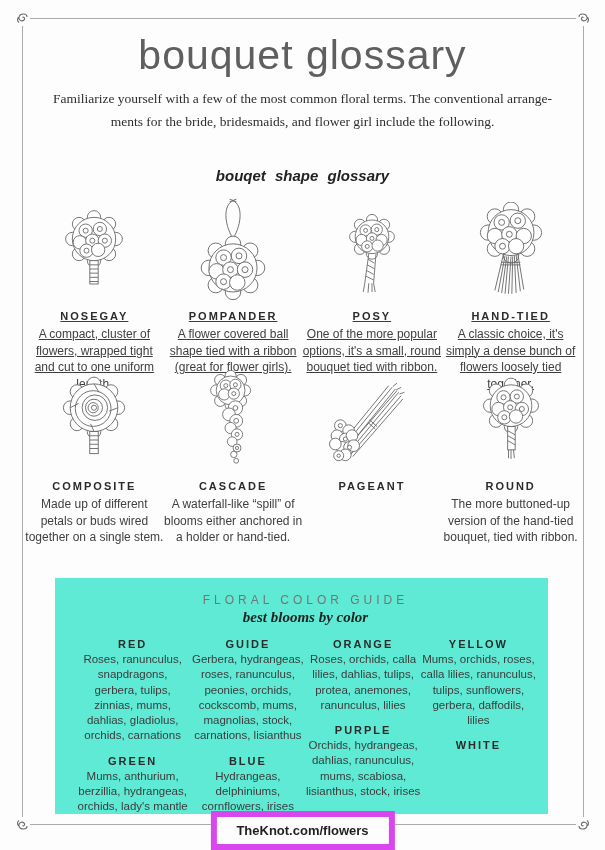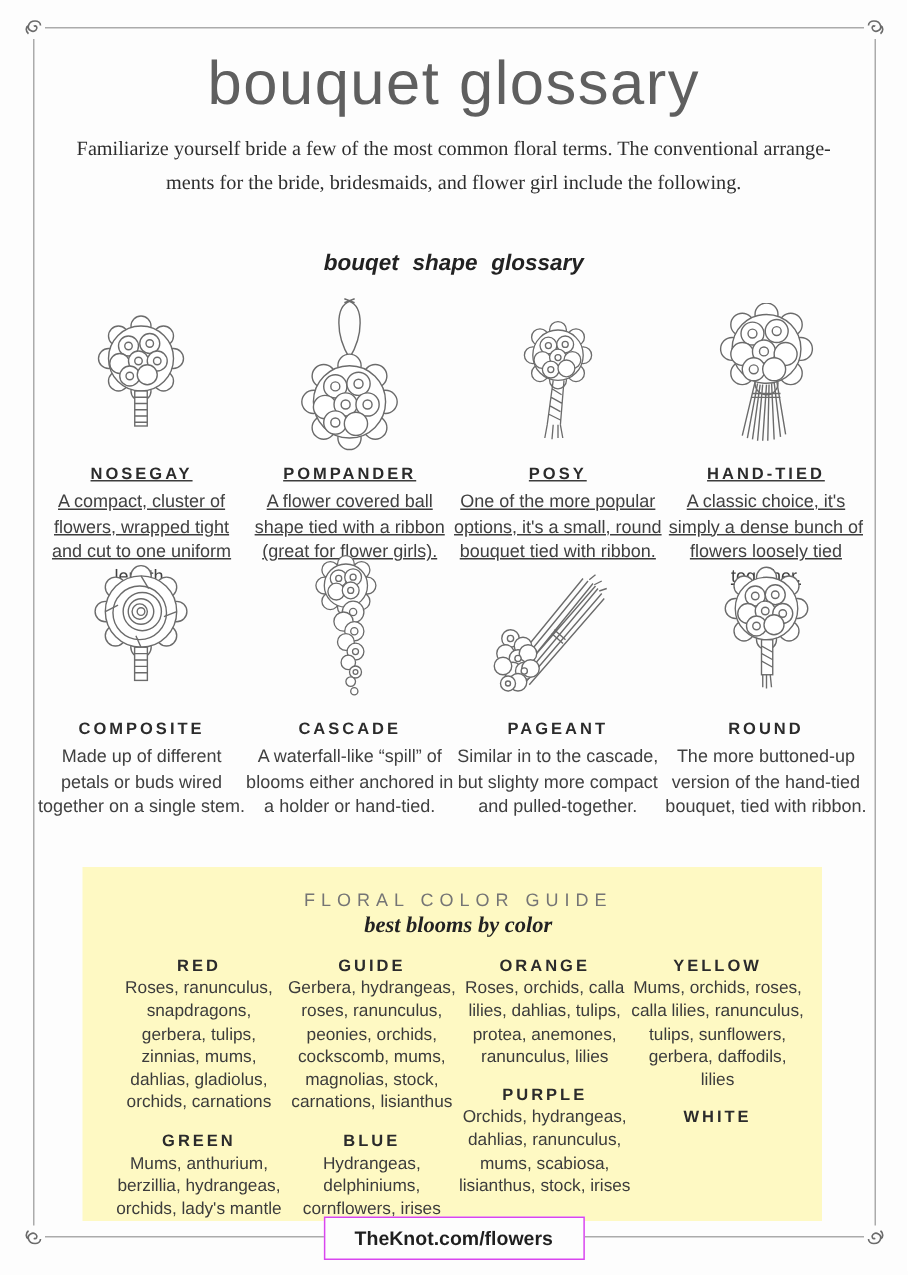--- a/index.html
+++ b/index.html
@@ -41,38 +41,38 @@
   .illo svg{display:block;}
   .shape-name{
     margin-top:6px;font-size:11px;font-weight:bold;letter-spacing:2px;color:#2b2b2b;text-align:center;
   }
   .shape-desc{
     margin-top:4px;font-size:12px;line-height:1.38;color:#404040;text-align:center;max-width:140px;
   }
 
   .panel{
     position:absolute;left:55px;top:578px;width:493px;height:236px;
-    background:#fef9c3;box-sizing:border-box;padding:15px 12px 0 20px;
+    background:#5eead4;box-sizing:border-box;padding:15px 12px 0 20px;
   }
   .panel-heading{
     text-align:center;font-size:12px;letter-spacing:4px;color:#757575;
   }
   .panel-subheading{
     text-align:center;font-family:"Liberation Serif",serif;font-style:italic;font-weight:bold;
     font-size:15px;color:#222;margin-top:2px;
   }
   .cg-grid{display:flex;margin-top:12px;}
   .cg-col{flex:1 1 0;display:flex;flex-direction:column;align-items:center;}
   .cg-entry{text-align:center;margin-bottom:11px;}
   .cg-color{font-size:11px;font-weight:bold;letter-spacing:2px;color:#2b2b2b;margin-bottom:2px;}
   .cg-flowers{font-size:11.5px;line-height:1.33;color:#3c3c3c;max-width:122px;}
 
   .footer-box{
     position:absolute;top:811px;left:50%;transform:translateX(-50%);
-    background:#fdfdfd;border:1px solid #d946ef;padding:6px 20px;
+    background:#fdfdfd;border:6px solid #d946ef;padding:6px 20px;
     font-size:13px;font-weight:bold;color:#1f1f1f;white-space:nowrap;
   }
 
   .lineart{stroke:#6b6b6b;stroke-width:1.1;fill:#ffffff;}
   .lineart-open{stroke:#6b6b6b;stroke-width:1.1;fill:none;}
 </style>
 </head>
 <body>
 
 <div class="page">
@@ -96,21 +96,21 @@
   </span>
   <span class="corner corner-br">
     <svg viewBox="0 0 14 14">
         <path class="lineart-open" d="M12,6 C12,2 5,2 4,6 C3,9 7,11 9,9 C10.5,7.5 9,5.5 7.5,6.5 M4,6 C2,7 2,10 4,11.5"></path>
       </svg>
   </span>
 
   <div class="title">bouquet glossary</div>
 
   <div class="intro">
-    <div>Familiarize yourself bride a few of the most common floral terms. The conventional arrange-</div>
+    <div>Familiarize yourself with a few of the most common floral terms. The conventional arrange-</div>
     <div>ments for the bride, bridesmaids, and flower girl include the following.</div>
   </div>
 
   <div class="shape-heading">bouqet  shape glossary</div>
 
   <div class="shape-row shape-row-1">
 
     <div class="shape-cell">
       <div class="illo">
         <svg width="92" height="100" viewBox="0 0 110 120">
@@ -331,21 +331,20 @@
               <circle cx="28" cy="97" r="7"></circle>
               <circle cx="20" cy="98" r="6"></circle>
             <circle cx="22" cy="62" r="2.5"></circle>
               <circle cx="28" cy="78" r="2.5"></circle>
               <circle cx="33" cy="88" r="2.5"></circle>
               <circle cx="20" cy="98" r="2"></circle>
           </g>
         </svg>
       </div>
       <div class="shape-name">PAGEANT</div>
-      <div class="shape-desc">Similar in to the cascade, but slighty more compact and pulled-together.</div>
     </div>
 
     <div class="shape-cell">
       <div class="illo">
         <svg width="92" height="100" viewBox="0 0 110 120">
           <g class="lineart">
             <circle cx="80" cy="38" r="8"></circle>
               <circle cx="73" cy="56" r="8"></circle>
               <circle cx="55" cy="63" r="8"></circle>
               <circle cx="37" cy="56" r="8"></circle>

